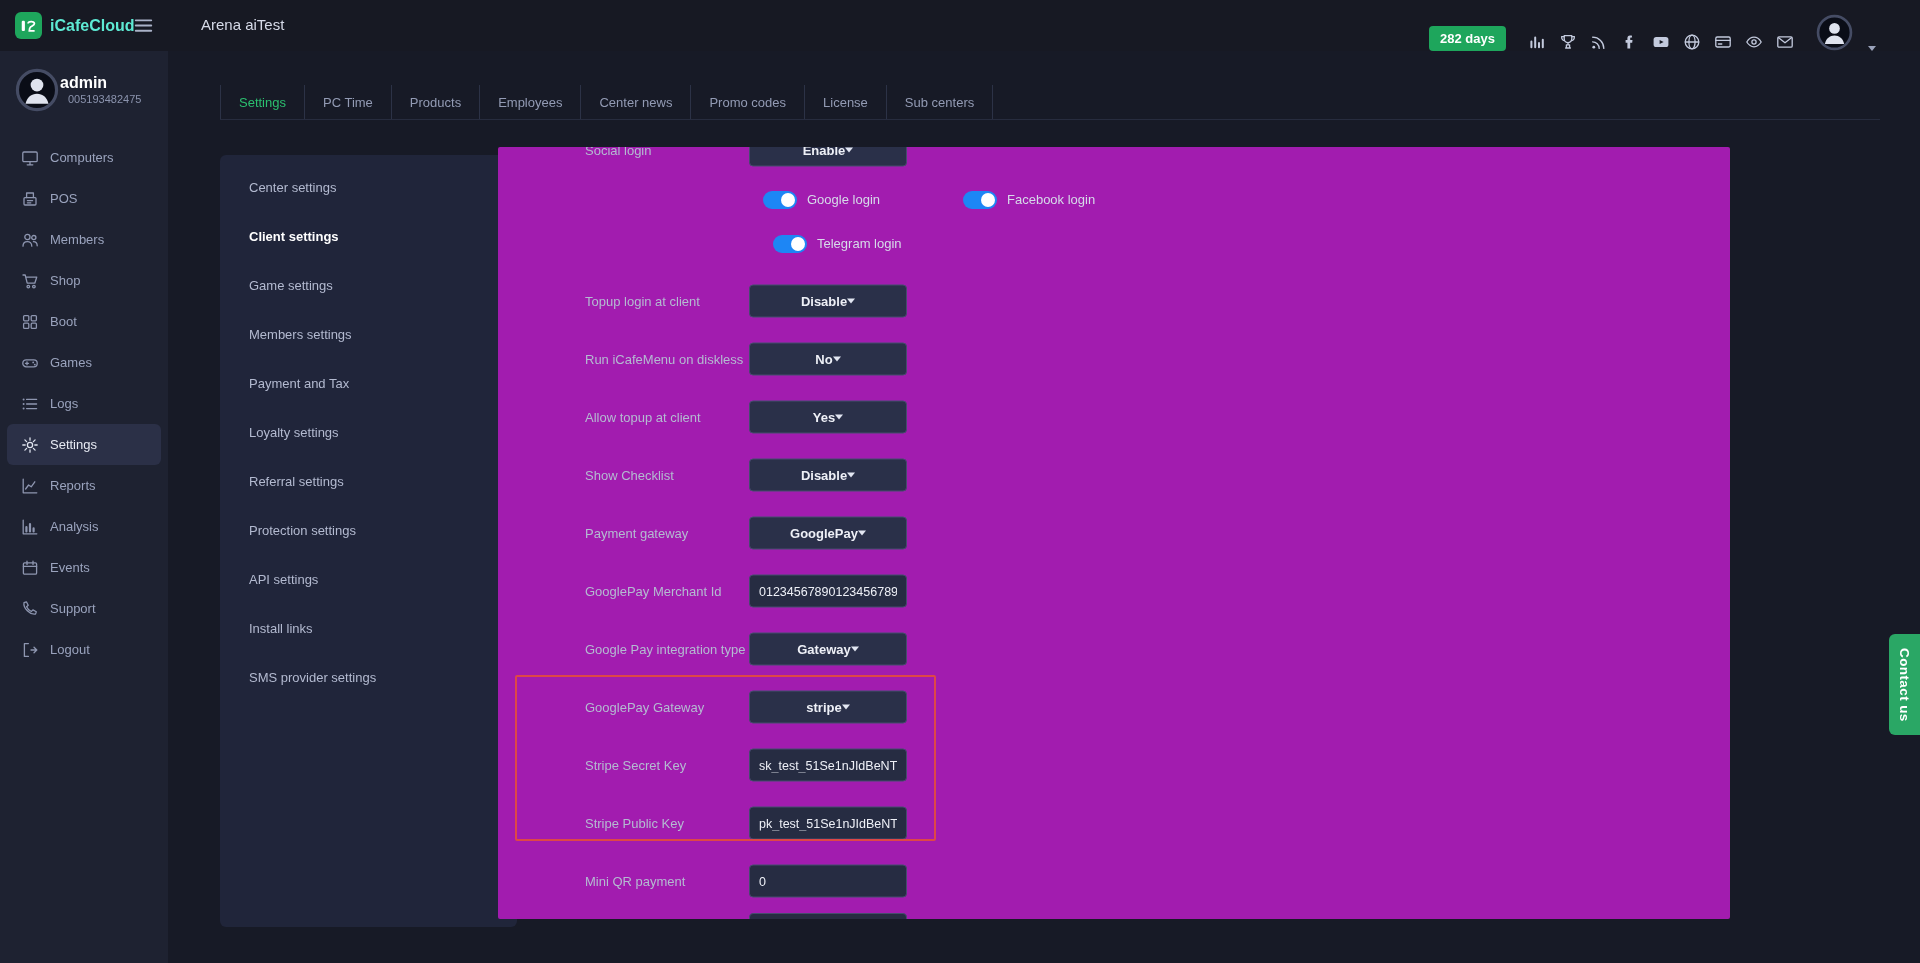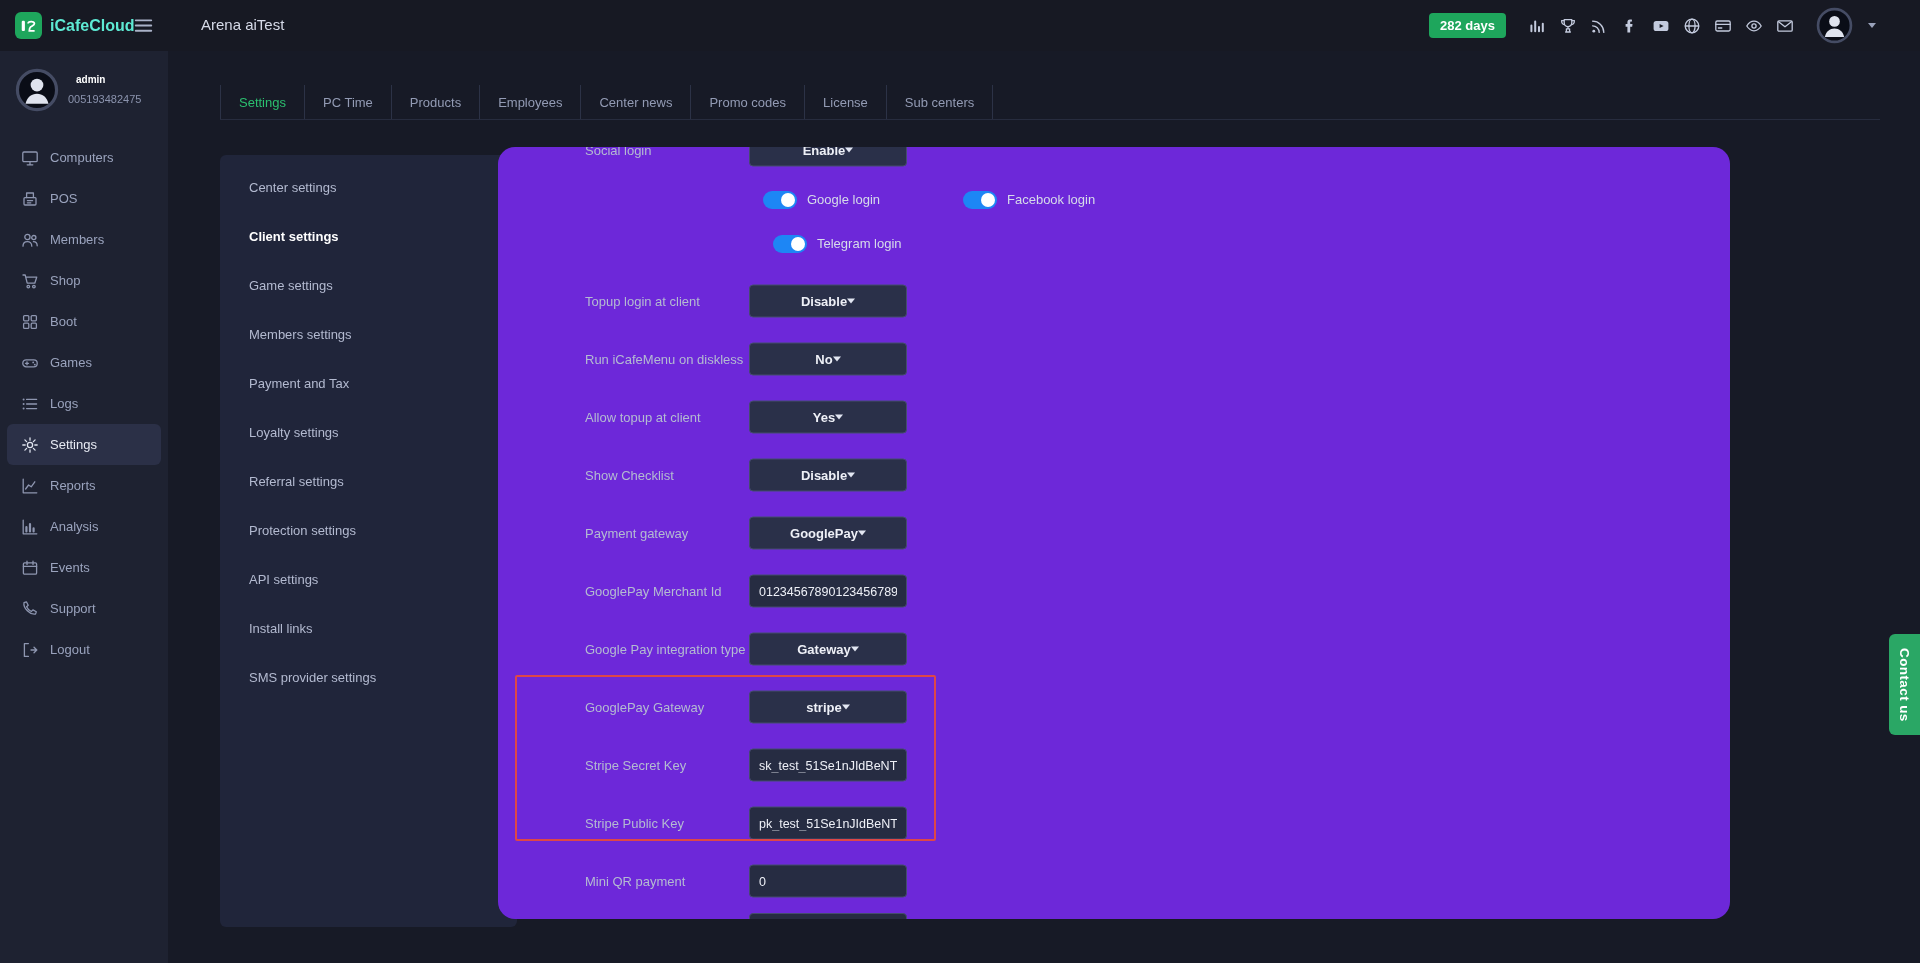--- a/index.html
+++ b/index.html
@@ -10,31 +10,31 @@
     color:#dfe3ef; -webkit-font-smoothing:antialiased;
   }
 
   
   .topbar { position:absolute; top:0; left:0; right:0; height:51px; background:#171923; z-index:10; }
   .logo-wrap { position:absolute; left:15px; top:12px; display:flex; align-items:center; gap:8px; }
   .logo-box { width:27px; height:27px; border-radius:6px; background:#1ea65c; display:flex; align-items:center; justify-content:center; padding:4px; }
   .logo-text { font-size:16px; font-weight:bold; color:#5eead4; }
   .hamburger { position:absolute; left:133px; top:15px; width:21px; height:21px; color:#aab2c8; cursor:pointer; }
   .page-title { position:absolute; left:201px; top:16px; font-size:15px; color:#d6dae8; }
-  .topbar-right { position:absolute; right:44px; top:0; height:51px; display:flex; align-items:center; gap:13px; }
+  .topbar-right { position:absolute; right:44px; top:0; height:51px; display:flex; align-items:flex-end; gap:13px; }
   .days-badge { background:#1ea65c; color:#fff; font-size:13px; font-weight:bold; padding:5px 11px; border-radius:4px; margin-right:9px; white-space:nowrap; }
   .tb-icon { width:18px; height:18px; color:#c3cadd; cursor:pointer; }
   .avatar-top { width:37px; height:37px; margin-left:9px; cursor:pointer; }
   .chev-down { width:0; height:0; border-left:4.5px solid transparent; border-right:4.5px solid transparent; border-top:5px solid #9aa2ba; margin-left:2px; cursor:pointer; }
 
   
   .sidebar { position:absolute; top:51px; left:0; width:168px; bottom:0; background:#1e2231; }
   .side-user { position:relative; height:82px; }
   .side-user .avatar-side { position:absolute; left:15px; top:17px; width:44px; height:44px; }
-  .side-user .uname { position:absolute; left:76px; top:23px; font-size:10px; font-weight:bold; color:#fff; }
+  .side-user .uname { position:absolute; left:60px; top:23px; font-size:16px; font-weight:bold; color:#fff; }
   .side-user .uid { position:absolute; left:68px; top:42px; font-size:11px; color:#8b93ad; }
   .side-menu { margin-top:4px; }
   .side-item { height:41px; margin:0 7px; padding-left:14px; display:flex; align-items:center; gap:11px;
     font-size:13px; color:#9aa3bd; border-radius:6px; cursor:pointer; }
   .side-item .si { width:18px; height:18px; color:#8e96b0; flex:0 0 18px; }
   .side-item.active { background:#2b3047; color:#e7eaf3; }
   .side-item.active .si { color:#dfe3ee; }
 
   
   .main { position:absolute; left:168px; top:51px; right:0; bottom:0; background:#171a26; }
@@ -42,21 +42,21 @@
   .tab { display:flex; align-items:center; padding:0 18px; font-size:13px; color:#939bb4;
     border-right:1px solid #2c3246; cursor:pointer; white-space:nowrap; }
   .tab:first-child { border-left:1px solid #2c3246; }
   .tab.active { color:#2bbf6f; }
   .tabs-underline { position:absolute; left:52px; right:40px; top:68px; height:1px; background:#272c3e; }
 
   .nav-card { position:absolute; left:52px; top:104px; width:297px; height:772px; background:#20253a; border-radius:6px; padding-top:8px; }
   .nav-item { height:49px; display:flex; align-items:center; padding-left:29px; font-size:13px; color:#b3bad0; cursor:pointer; }
   .nav-item.active { color:#ffffff; font-weight:bold; }
 
-  .form-card { position:absolute; left:330px; top:96px; width:1232px; height:772px; background:#6d28d9; border-radius:17px; overflow:hidden; }
+  .form-card { position:absolute; left:330px; top:96px; width:1232px; height:772px; background:#a21caf; border-radius:2px; overflow:hidden; }
   .form-rows { margin-top:-22px; position:relative; }
   .frow { position:relative; height:58px; }
   .frow.social { height:49px; }
   .frow.tgl1 { height:51px; }
   .frow.tgl2 { height:37px; margin-bottom:10px; }
   .flabel { position:absolute; left:87px; top:50%; transform:translateY(-50%); font-size:13px; color:#b4bbd1; white-space:nowrap; }
   .fctrl { position:absolute; left:251px; top:50%; transform:translateY(-50%); width:158px; }
   .fselect { height:33px; width:158px; background:#2a3049; border:1px solid #454d6e; border-radius:4px;
     display:flex; align-items:center; justify-content:center; padding:0 11px; color:#eef0f7;
     font-size:13px; font-weight:bold; cursor:pointer; }

